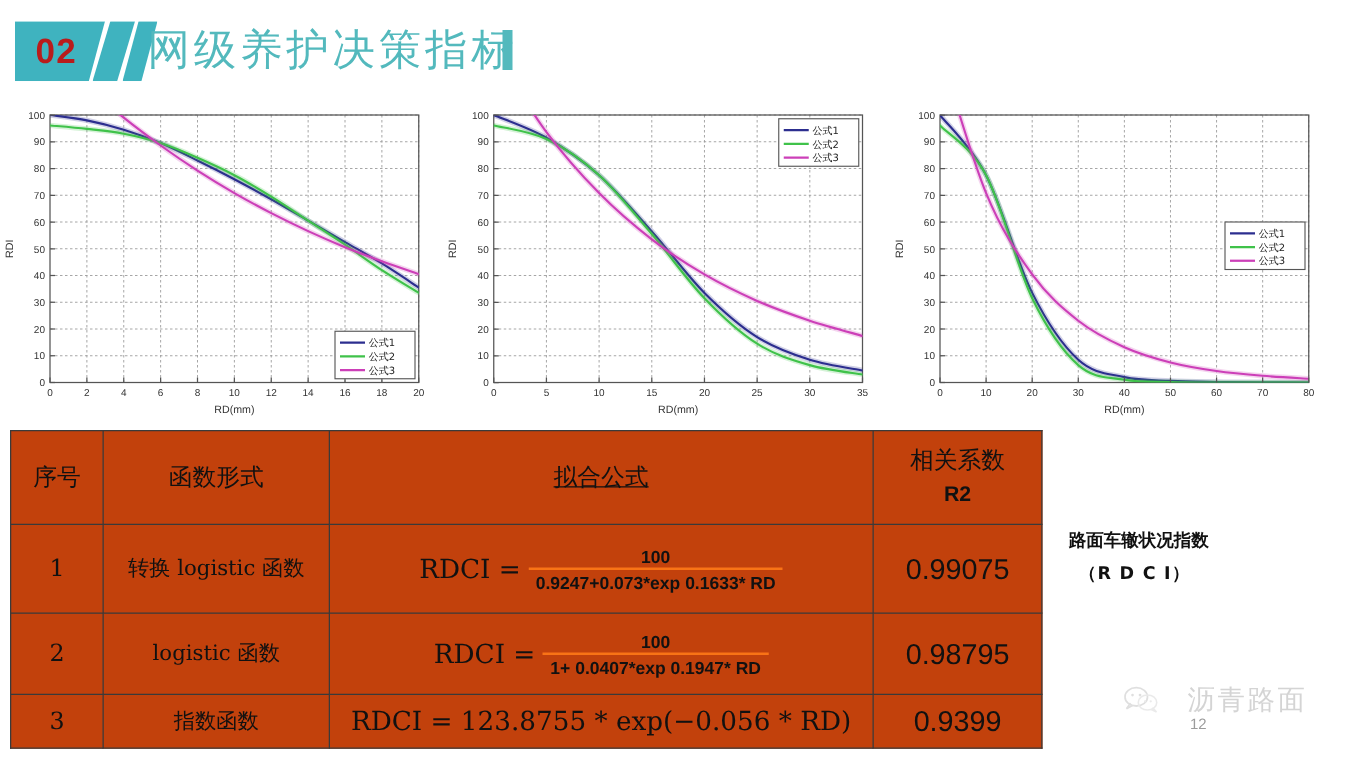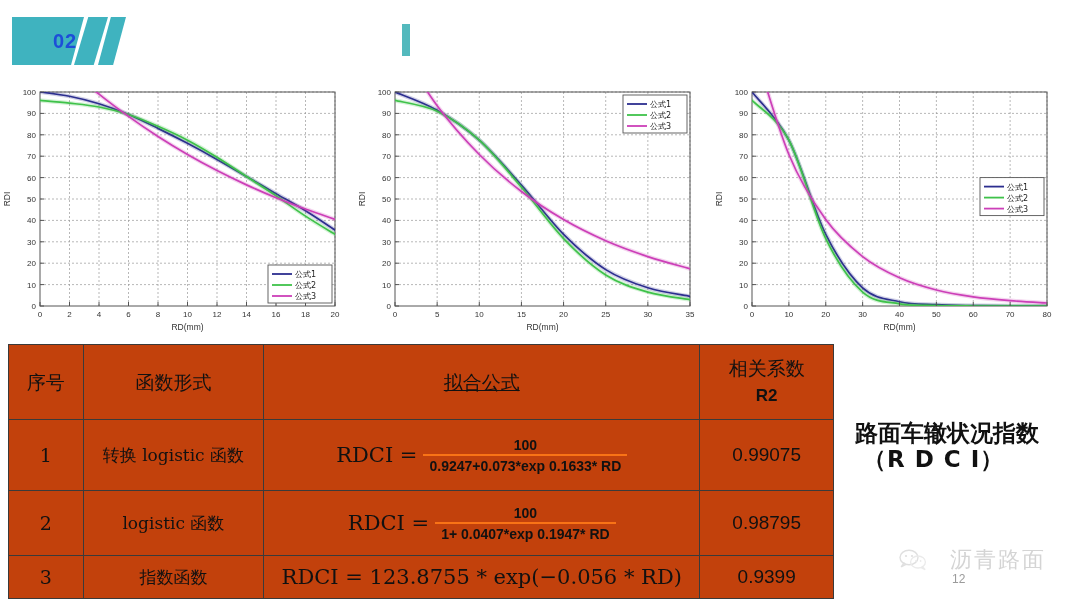--- a/index.html
+++ b/index.html
@@ -16,23 +16,22 @@
   .header{position:absolute;left:0;top:0;width:1080px;height:80px;}
   .badge-wrap{position:absolute;left:12px;top:17px;width:130px;height:48px;}
   .badge-body{
     position:absolute;left:0;top:0;width:72px;height:48px;
     background:#3fb3bf;
     clip-path:polygon(0 0,100% 0,82% 100%,0 100%);
   }
   .badge-num{
     position:absolute;left:0;top:0;width:66px;height:48px;
     display:flex;align-items:center;justify-content:center;
-    color:#1d4ed8;font-size:20px;font-weight:700;letter-spacing:1px;
+    color:#b91c1c;font-size:28px;font-weight:700;letter-spacing:1px;
     font-family:"Liberation Sans",sans-serif;
-    margin-left:20px;
   }
   .slash1{
     position:absolute;left:62px;top:0;width:34px;height:48px;
     background:#3fb3bf;
     clip-path:polygon(42% 0,100% 0,58% 100%,0 100%);
   }
   .slash2{
     position:absolute;left:86px;top:0;width:28px;height:48px;
     background:#3fb3bf;
     clip-path:polygon(46% 0,100% 0,54% 100%,0 100%);
@@ -71,41 +70,41 @@
   }
   .col-no{width:70px;}
   .col-fn{width:182px;}
   .col-fo{width:440px;text-decoration:underline;}
   .col-r2{width:130px;}
   .hdr-cell{font-size:19px;font-family:"DejaVu Serif","Liberation Serif",serif;height:70px;line-height:28px;}
   .hdr-r2{font-size:19px;font-family:"DejaVu Serif","Liberation Serif",serif;}
   .hdr-r2 .r2lbl{display:block;font-size:17px;font-family:"Liberation Sans",sans-serif;font-weight:700;}
   .cell-no{font-size:19px;font-family:"DejaVu Serif","Liberation Serif",serif;}
   .cell-fn{font-size:17px;font-family:"DejaVu Serif","Liberation Serif",serif;line-height:26px;}
-  .cell-r2{font-size:19px;font-family:"Liberation Sans",sans-serif;}
+  .cell-r2{font-size:23px;font-family:"Liberation Sans",sans-serif;}
   .row1 td{height:66px;}
   .row2 td{height:60px;}
   .row3 td{height:38px;}
   
   .formula{
     display:inline-flex;align-items:center;justify-content:center;
     font-family:"DejaVu Serif","Liberation Serif",serif;
     font-size:21px;color:#111;white-space:nowrap;
   }
   .frac{
     display:inline-flex;flex-direction:column;align-items:center;
     margin-left:6px;vertical-align:middle;
   }
   .frac .num{font-size:14px;font-weight:700;padding:0 6px 1px;font-family:"Liberation Sans",sans-serif;}
   .frac .den{font-size:14px;font-weight:700;padding:2px 6px 0;border-top:2px solid #f97316;font-family:"Liberation Sans",sans-serif;text-align:right;}
   .f-inline{font-size:21px;font-family:"DejaVu Serif","Liberation Serif",serif;}
   
   .side-note{
     position:absolute;left:855px;top:420px;width:215px;
-    font-size:23px;line-height:26px;color:#111;
+    font-size:14px;line-height:26px;color:#111;
     font-family:"DejaVu Sans","Liberation Sans",sans-serif;
     font-weight:700;
   }
   .side-note .l2{display:block;padding-left:8px;letter-spacing:1px;}
   
   .watermark{
     position:absolute;left:898px;top:540px;width:170px;height:40px;
     display:flex;align-items:center;gap:22px;opacity:.42;
   }
   .wm-text{
@@ -121,20 +120,21 @@
 </head>
 <body>
 
 <div class="header">
   <div class="badge-wrap">
     <div class="badge-body"></div>
     <div class="badge-num">02</div>
     <div class="slash1"></div>
     <div class="slash2"></div>
   </div>
+  <div class="page-title">网级养护决策指标</div>
   <div class="title-bar"></div>
 </div>
 
 <div class="chart c1">
   <svg width="345" height="252" viewBox="0 0 345 252" id="svg-c1">
       <line x1="69.5" y1="8" x2="69.5" y2="222" stroke="#999" stroke-width="0.7" stroke-dasharray="2,2"></line>
       <line x1="99" y1="8" x2="99" y2="222" stroke="#999" stroke-width="0.7" stroke-dasharray="2,2"></line>
       <line x1="128.5" y1="8" x2="128.5" y2="222" stroke="#999" stroke-width="0.7" stroke-dasharray="2,2"></line>
       <line x1="158" y1="8" x2="158" y2="222" stroke="#999" stroke-width="0.7" stroke-dasharray="2,2"></line>
       <line x1="187.5" y1="8" x2="187.5" y2="222" stroke="#999" stroke-width="0.7" stroke-dasharray="2,2"></line>

